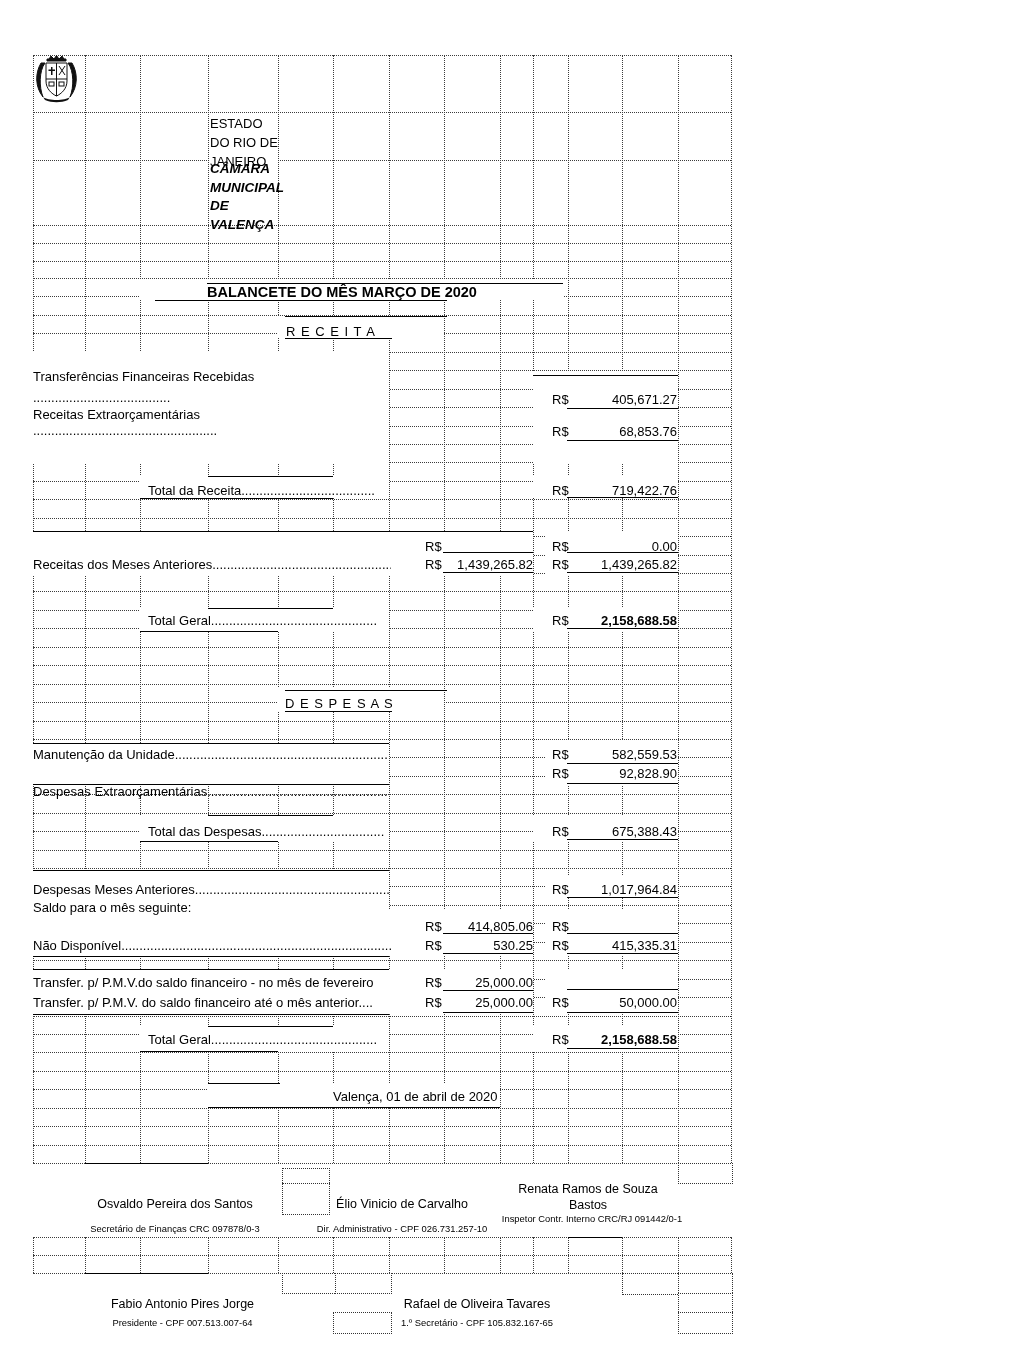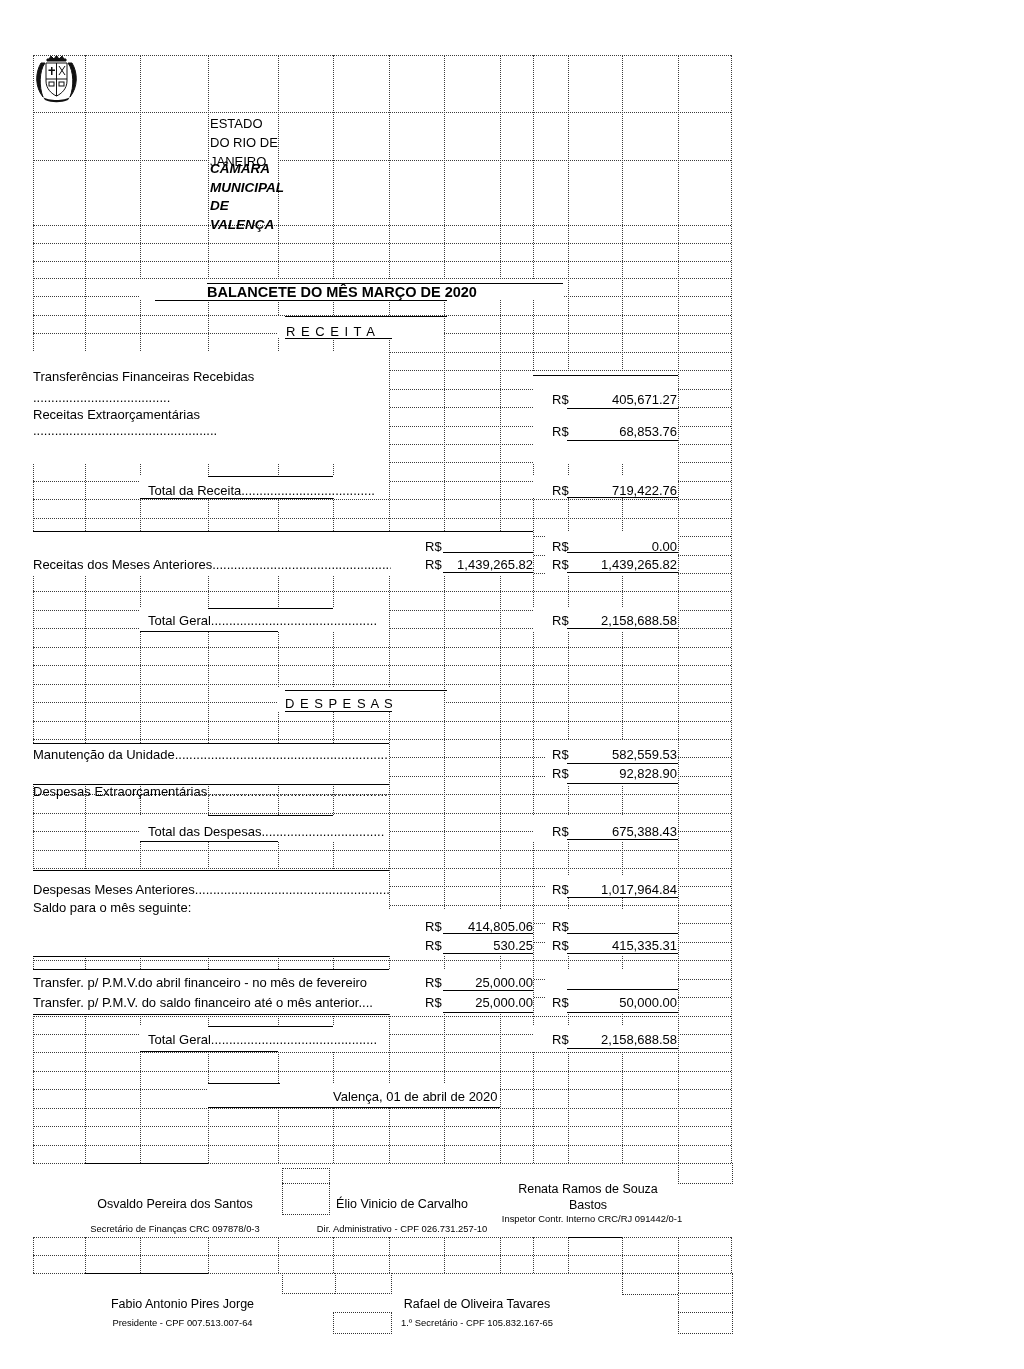--- a/index.html
+++ b/index.html
@@ -7,21 +7,21 @@
         font-family:"Liberation Sans",sans-serif;color:#000;}
   .gl{position:absolute;z-index:1;}
   .glh{height:0;border-top:1px dotted #3c3c3c;}
   .glv{width:0;border-left:1px dotted #3c3c3c;}
   .patch{position:absolute;background:#fff;z-index:2;}
   .sl{position:absolute;height:1px;background:#000;z-index:3;}
   .box{position:absolute;border:1px dotted #333;background:#fff;z-index:3;}
   .t{position:absolute;z-index:4;white-space:nowrap;font-size:13px;line-height:16px;}
   .clip{overflow:hidden;}
   .val{text-align:right;}
-  .b{font-weight:400;}
+  .b{font-weight:700;}
   .wrap{white-space:normal;}
   .ctr{text-align:center;}
   .small{font-size:9.4px;line-height:12px;}
   .name{font-size:12.5px;line-height:16px;}
   .estado{font-size:13px;line-height:19px;}
   .camara{font-size:13.5px;line-height:18.5px;font-weight:700;font-style:italic;}
   .title{font-size:14.5px;font-weight:700;}
   .logo{position:absolute;z-index:4;}
 </style>
 </head>
@@ -98,26 +98,27 @@
   <div class="t clip" style="left:33px;top:882px;width:358px">Despesas Meses Anteriores.......................................................</div>
   <div class="t" style="left:552px;top:882px">R$</div>
   <div class="t val" style="left:570px;top:882px;width:107px">1,017,964.84</div>
 
   <div class="t" style="left:33px;top:900px">Saldo para o mês seguinte:</div>
 
   <div class="t" style="left:425px;top:919px">R$</div>
   <div class="t val" style="left:443px;top:919px;width:90px">414,805.06</div>
   <div class="t" style="left:552px;top:919px">R$</div>
 
+  <div class="t clip" style="left:33px;top:938px;width:358px">Não Disponível...........................................................................</div>
   <div class="t" style="left:425px;top:938px">R$</div>
   <div class="t val" style="left:443px;top:938px;width:90px">530.25</div>
   <div class="t" style="left:552px;top:938px">R$</div>
   <div class="t val" style="left:570px;top:938px;width:107px">415,335.31</div>
 
-  <div class="t" style="left:33px;top:975px">Transfer. p/ P.M.V.do abril financeiro - no mês de fevereiro</div>
+  <div class="t" style="left:33px;top:975px">Transfer. p/ P.M.V.do saldo financeiro - no mês de fevereiro</div>
   <div class="t" style="left:425px;top:975px">R$</div>
   <div class="t val" style="left:443px;top:975px;width:90px">25,000.00</div>
 
   <div class="t" style="left:33px;top:995px">Transfer. p/ P.M.V. do saldo financeiro até o mês anterior....</div>
   <div class="t" style="left:425px;top:995px">R$</div>
   <div class="t val" style="left:443px;top:995px;width:90px">25,000.00</div>
   <div class="t" style="left:552px;top:995px">R$</div>
   <div class="t val" style="left:570px;top:995px;width:107px">50,000.00</div>
 
   <div class="t clip" style="left:148px;top:1032px;width:243px">Total Geral..............................................</div>

